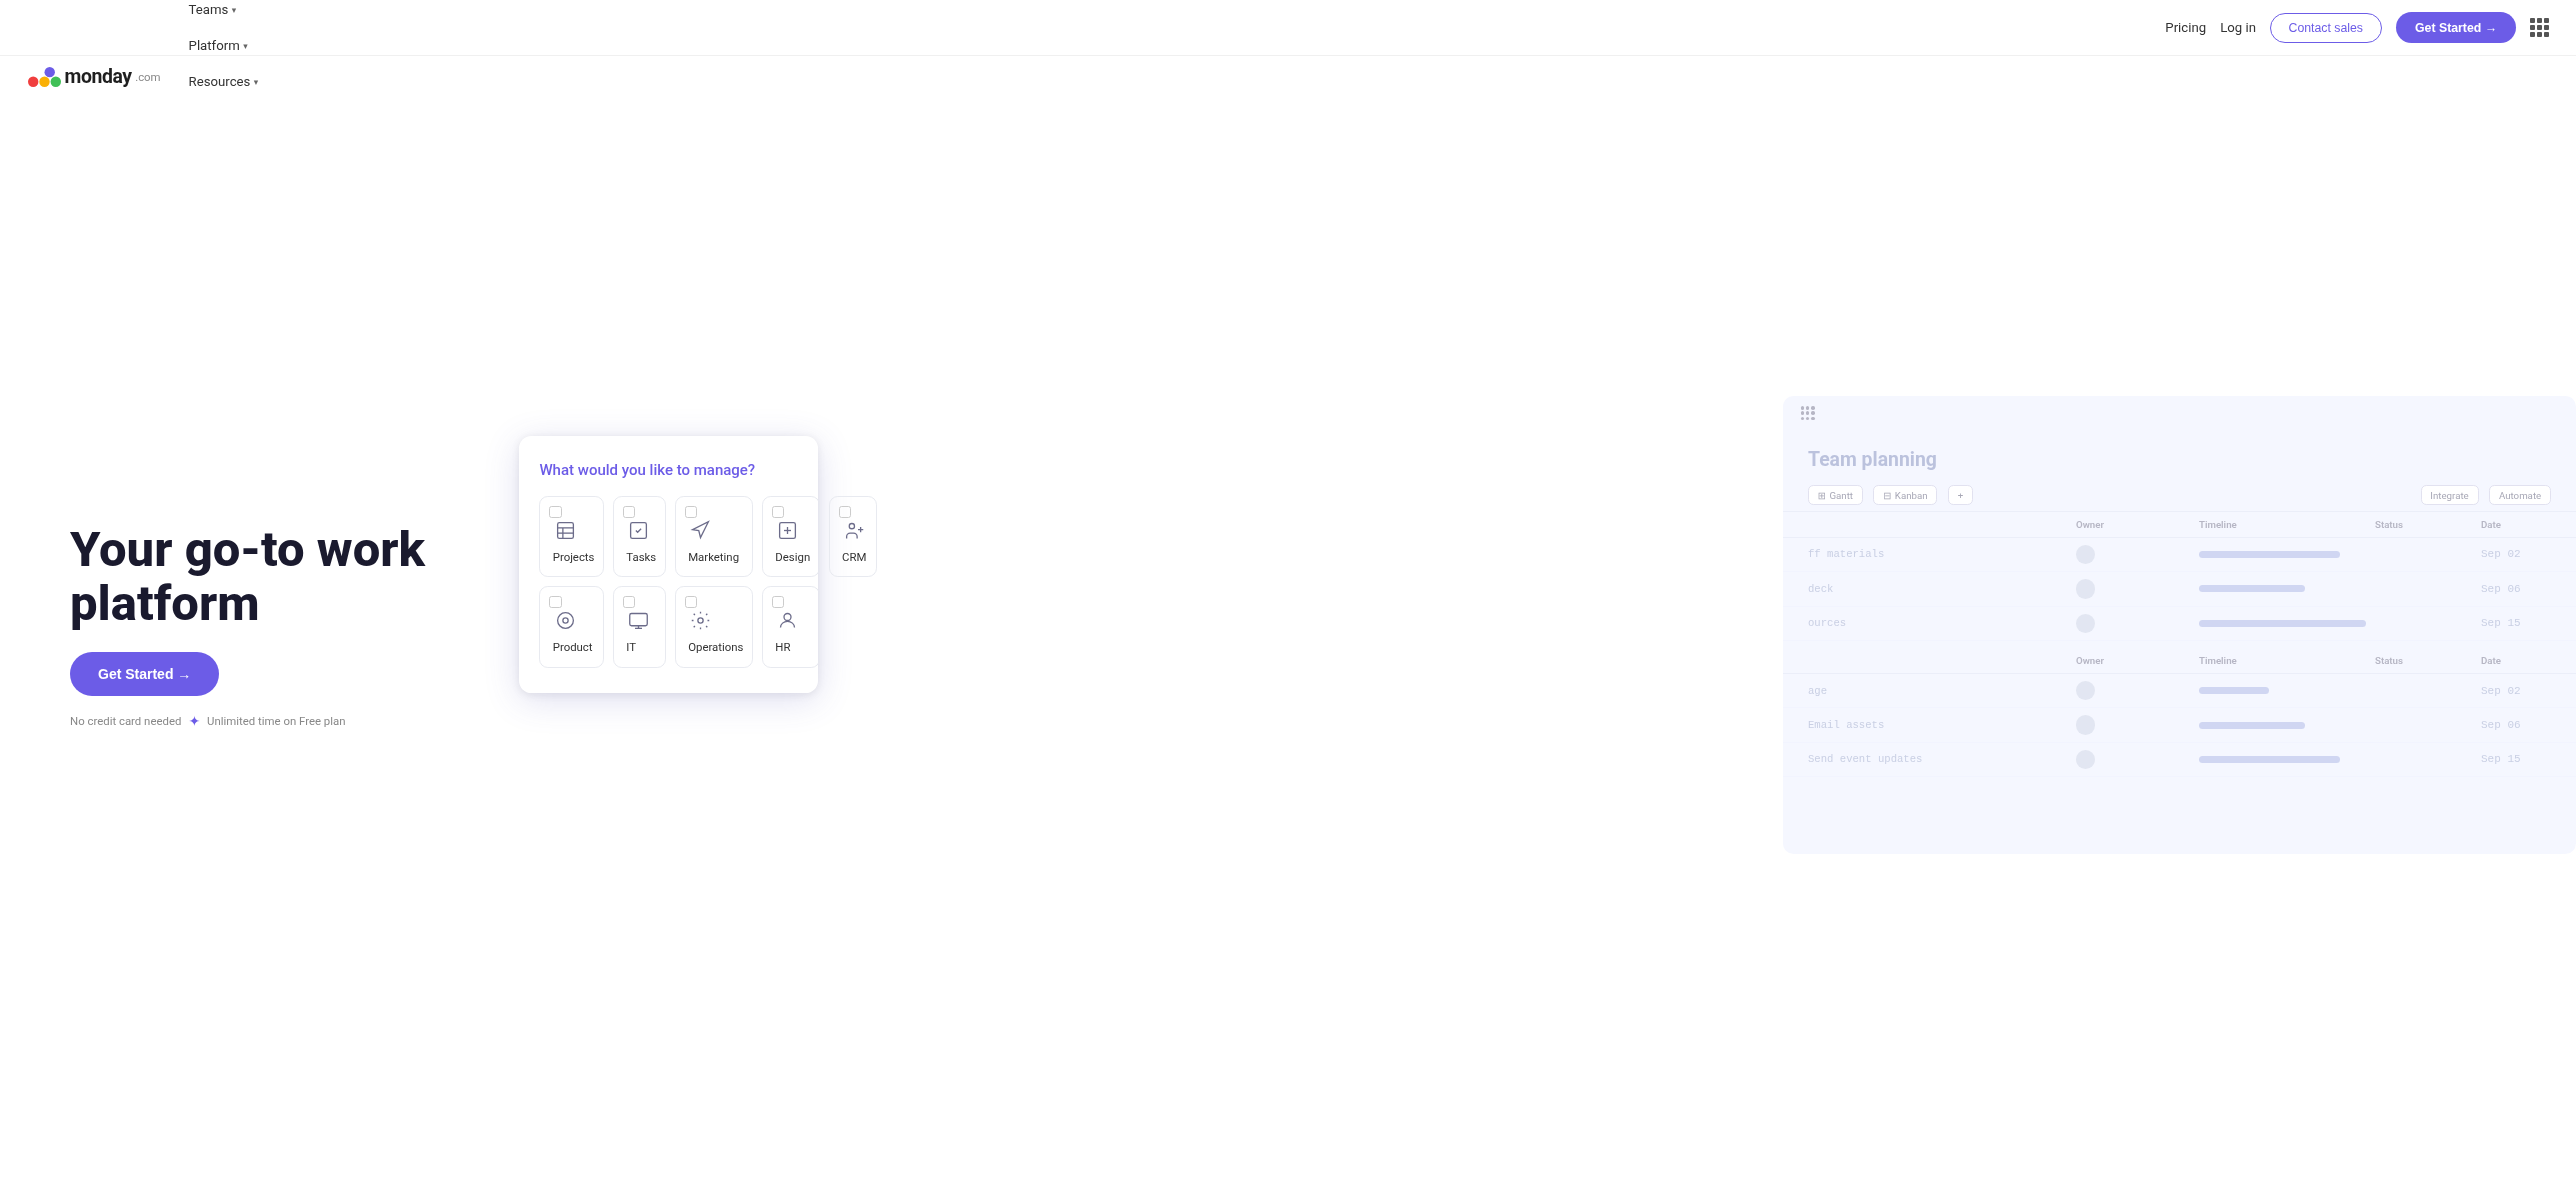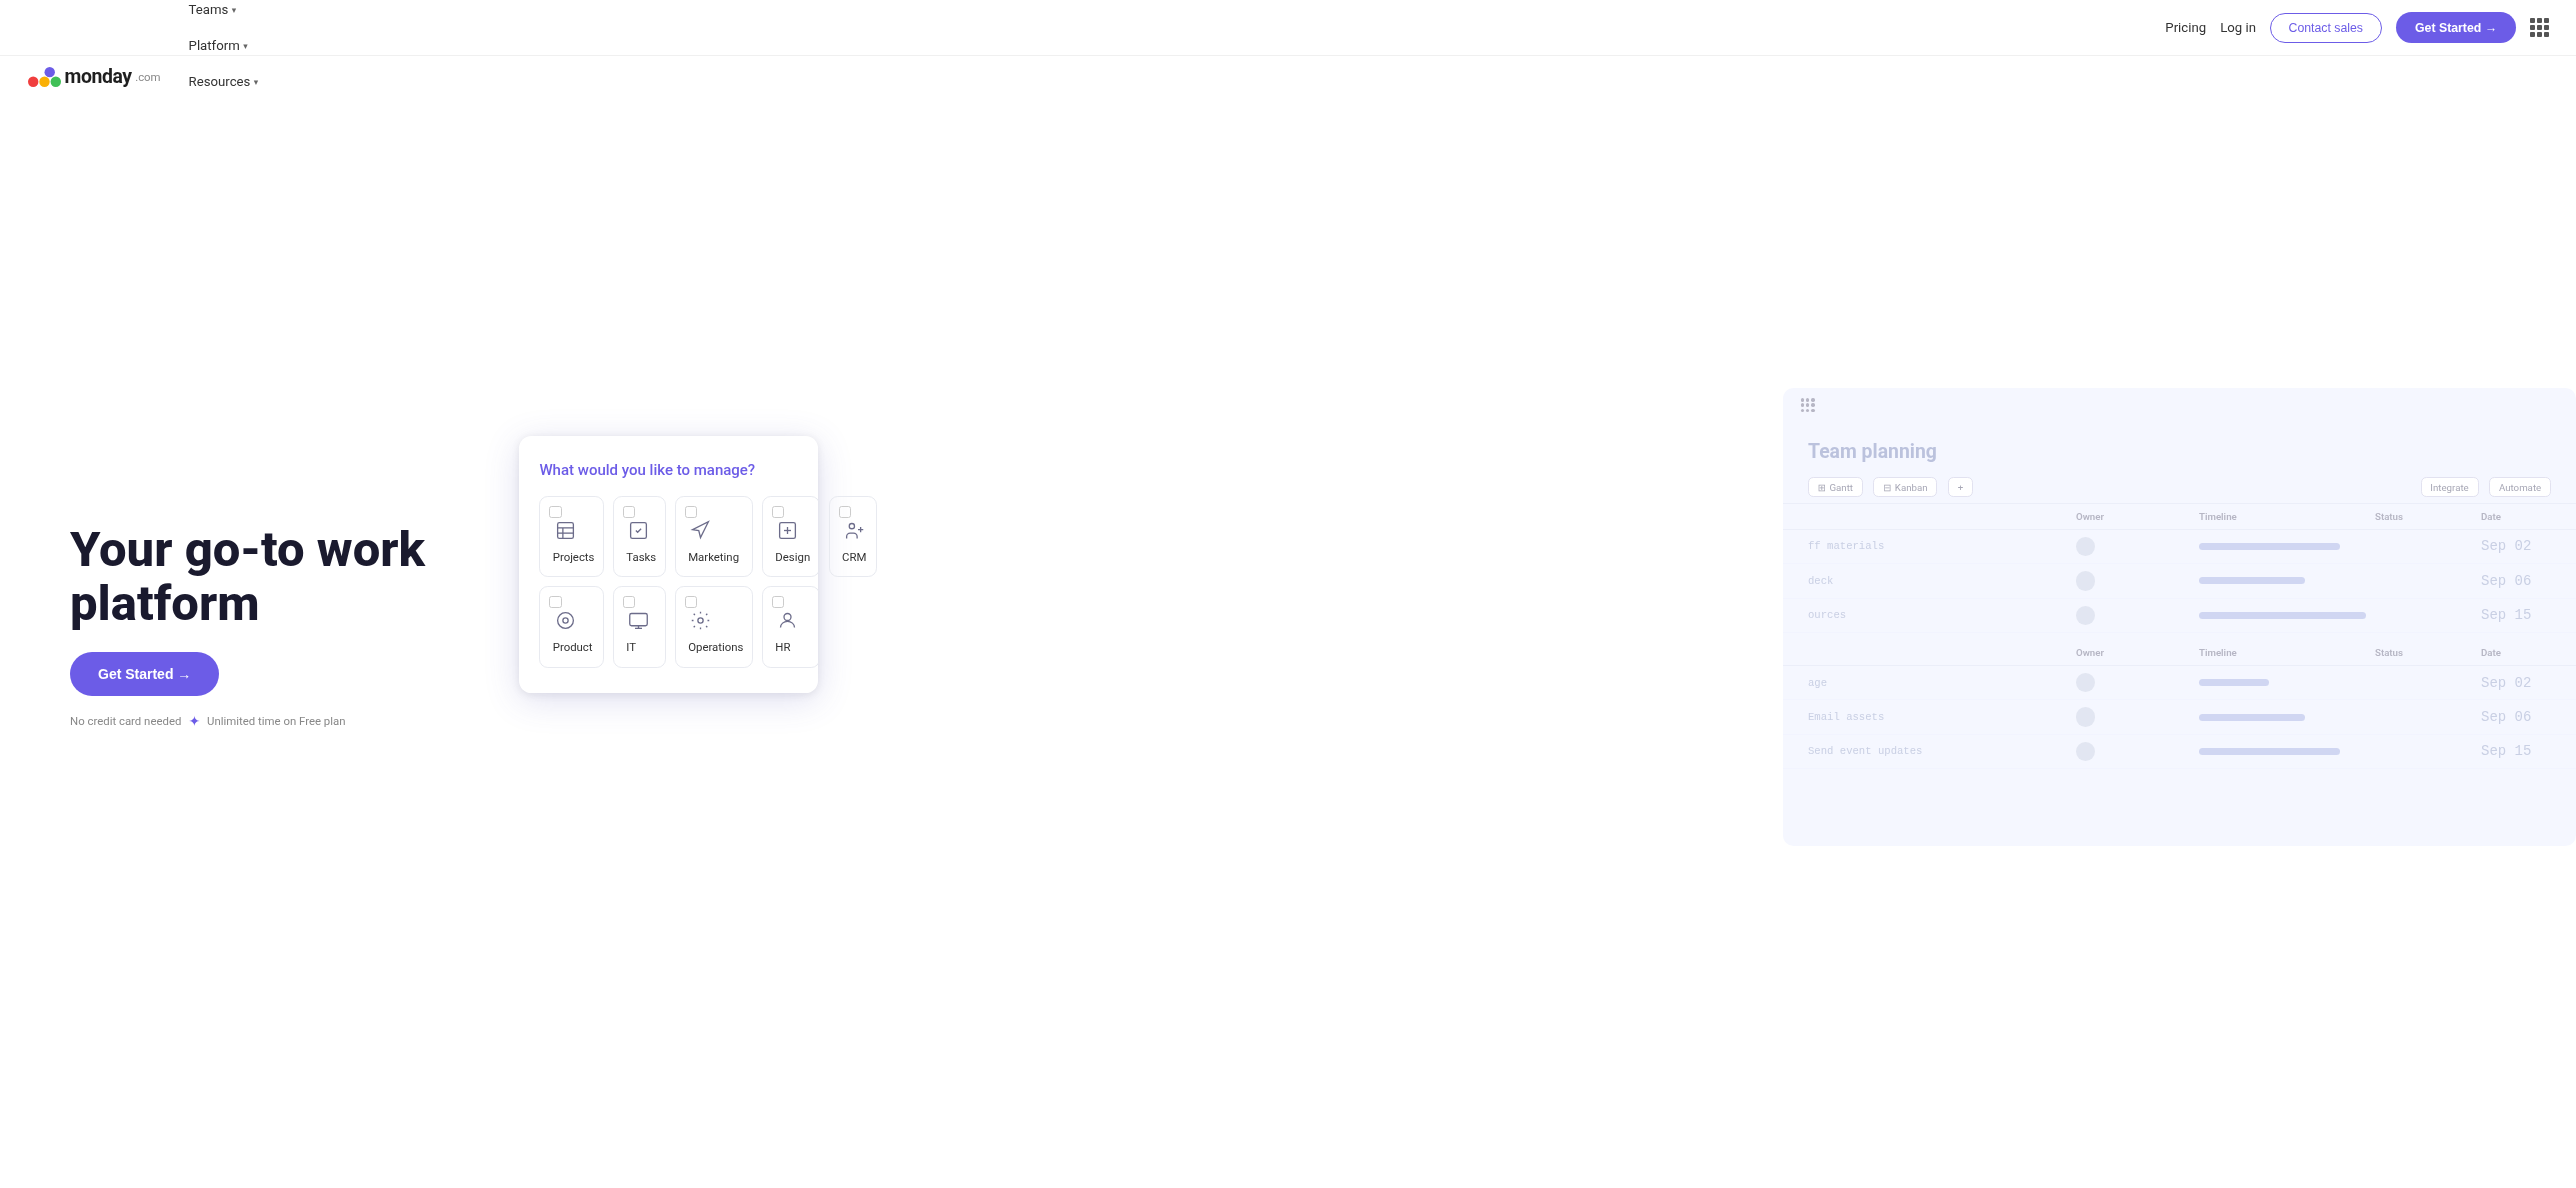--- a/index.html
+++ b/index.html
@@ -31,21 +31,21 @@
     .hero-left { flex: 0 0 423px; z-index: 10; }
     .hero-title { font-size: 49px; font-weight: 800; color: #1a1a2e; line-height: 1.1; margin-bottom: 21px; margin-top: 8px; }
     .hero-subtitle { font-size: 16px; color: #444; line-height: 1.6; margin-bottom: 32px; max-width: 352px; }
     .btn-hero { background: #6c5ce7; color: #fff; border: none; border-radius: 28px; padding: 14px 28px; font-size: 14px; cursor: pointer; font-weight: 600; display: flex; align-items: center; gap: 7px; margin-bottom: 17.6px; width: fit-content; }
     .hero-note { font-size: 11.4px; color: #888; display: flex; align-items: center; gap: 7px; }
     .dot-sep { color: #6c5ce7; font-size: 14px; }
 
     
     .hero-right { flex: 1; position: relative; height: 493px; margin-left: -17.6px; }
     .board-bg {
-      position: absolute; right: -70px; top: 12px;
+      position: absolute; right: -70px; top: 20px;
       width: 793px; height: 458px;
       background: #f4f6ff;
       border-radius: 10.6px;
       overflow: hidden;
       opacity: 0.85;
     }
     .board-header {
       padding: 17.6px 25px 8.8px;
       font-size: 19.4px; font-weight: 700; color: #b0b8d8;
     }
@@ -72,21 +72,21 @@
       align-items: center;
       font-family: Liberation Mono, monospace;
     }
     .board-row-name { font-size: 10.6px; color: #c0c8e0; }
     .avatar-placeholder { width: 19.4px; height: 19.4px; border-radius: 50%; background: #dde2f0; }
     .timeline-bar { height: 7px; border-radius: 3.5px; background: #c8d0f0; }
     .timeline-bar.short { width: 60%; }
     .timeline-bar.medium { width: 80%; }
     .timeline-bar.long { width: 95%; }
     .timeline-bar.xs { width: 40%; }
-    .date-text { font-size: 14px; color: #c0c8e0; }
+    .date-text { font-size: 11px; color: #c0c8e0; }
 
     
     .board-dots-icon { display: grid; grid-template-columns: repeat(3,1fr); gap: 1.8px; width: 14px; margin: 10.6px 17.6px; }
     .board-dot { width: 3.5px; height: 3.5px; background: #aab; border-radius: 50%; }
 
     
     .modal-overlay {
       position: absolute;
       left: 44px; top: 60px;
       width: 299px;

